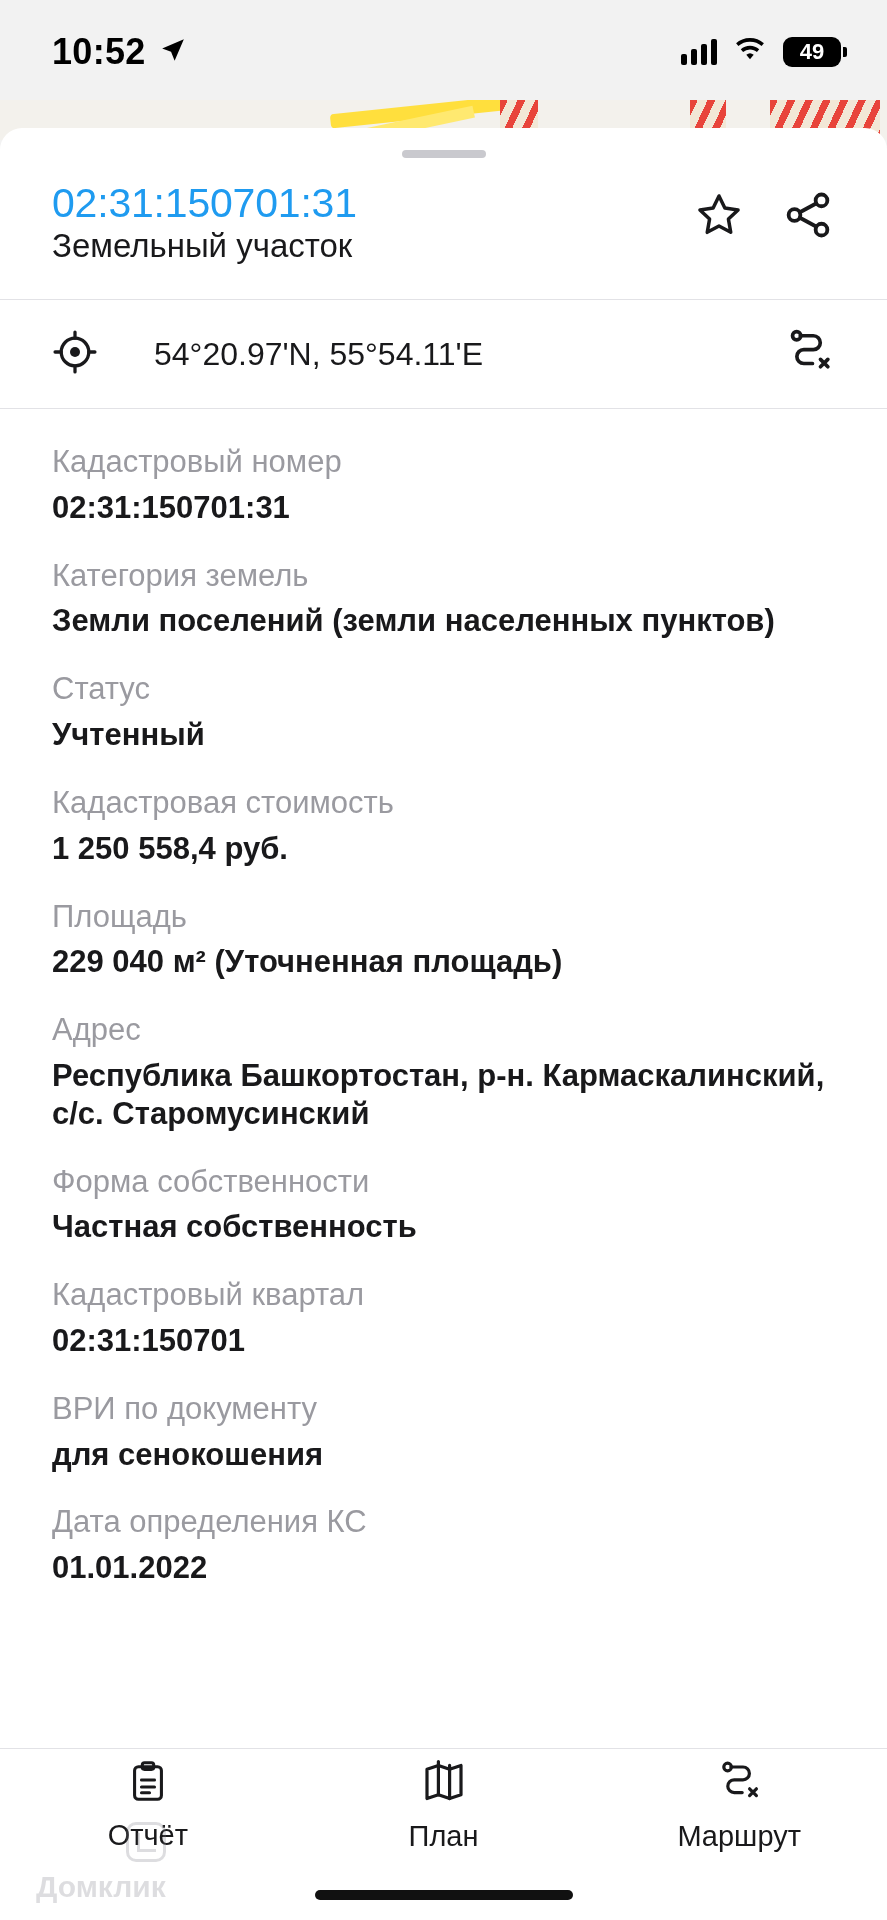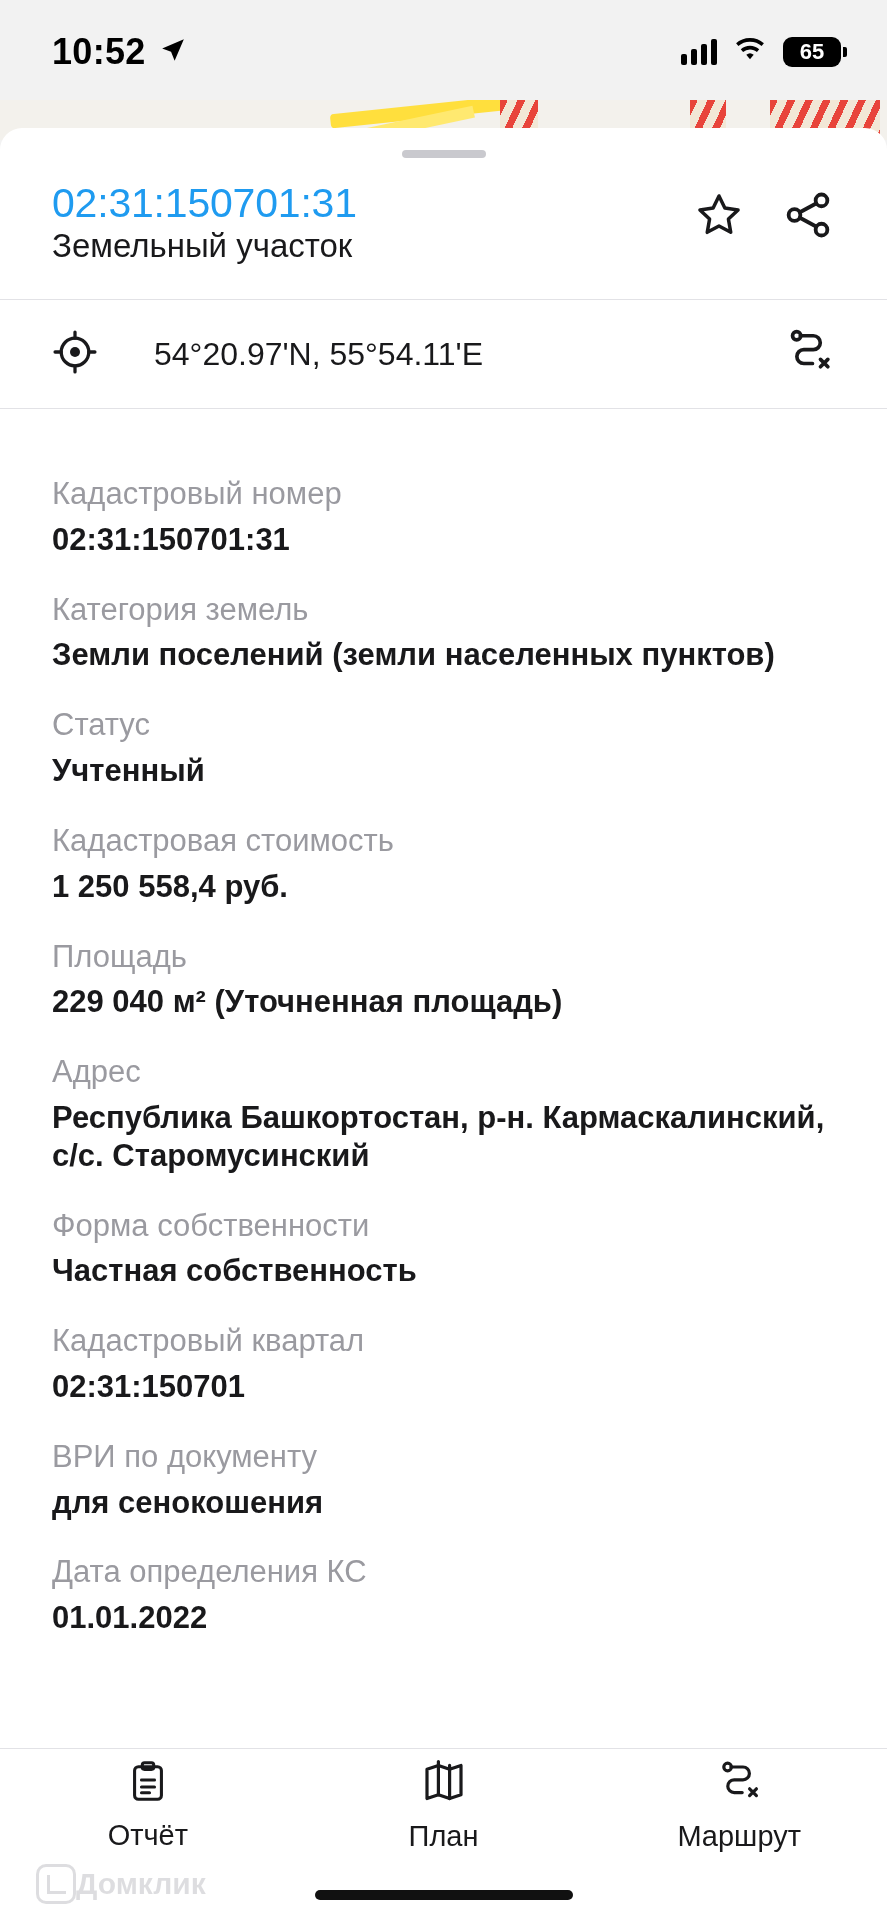--- a/index.html
+++ b/index.html
@@ -183,21 +183,21 @@
   }
   .coords-text {
     font-size: 32px;
     color: #19191b;
   }
 
   
   .details {
     padding: 34px 52px 0 52px;
   }
-  .field { margin-bottom: 30px; margin-top: 32px; }
+  .field { margin-bottom: 30px; }
   .f-label {
     font-size: 31px;
     color: #9a9aa0;
     margin-bottom: 8px;
     line-height: 1.22;
   }
   .f-value {
     font-size: 31px;
     color: #19191b;
     font-weight: 700;
@@ -235,24 +235,25 @@
   .bb-label {
     font-size: 29px;
     color: #19191b;
   }
 
   .watermark {
     position: absolute;
     left: 36px;
     bottom: 16px;
     display: flex;
-    align-items: center;
-    gap: 0;
+    align-items: flex-end;
+    gap: 8px;
     opacity: 0.25;
     z-index: 31;
+    flex-direction: column;
   }
   .wm-logo {
     width: 40px; height: 40px;
     border: 3px solid #7d7d85;
     border-radius: 10px;
     position: relative;
   }
   .wm-logo::after {
     content: "";
     position: absolute;
@@ -300,21 +301,21 @@
           <i></i>
           <i></i>
         </span>
       <span>
         <svg width="34" height="26" viewBox="0 0 24 18">
           <path d="M12 15.5l2.6-3.1a4 4 0 0 0-5.2 0z" fill="#000"></path>
           <path d="M12 8.6c1.9 0 3.6.7 4.9 1.8l1.6-1.9A10.4 10.4 0 0 0 12 6c-2.5 0-4.8.9-6.5 2.5l1.6 1.9A7.4 7.4 0 0 1 12 8.6z" fill="#000"></path>
           <path d="M12 3.2c3.1 0 6 1.1 8.2 3l1.6-1.9A14.9 14.9 0 0 0 12 .6C8.1.6 4.6 2 2.2 4.3l1.6 1.9A12.3 12.3 0 0 1 12 3.2z" fill="#000"></path>
         </svg>
       </span>
-      <span class="battery">65</span>
+      <span class="battery">49</span>
     </div>
   </div>
 
   <div class="map-strip">
     <div class="road-yellow"></div>
     <div class="road-yellow2"></div>
     <div class="hatch h1"></div>
     <div class="hatch h2"></div>
     <div class="hatch h3"></div>
   </div>

